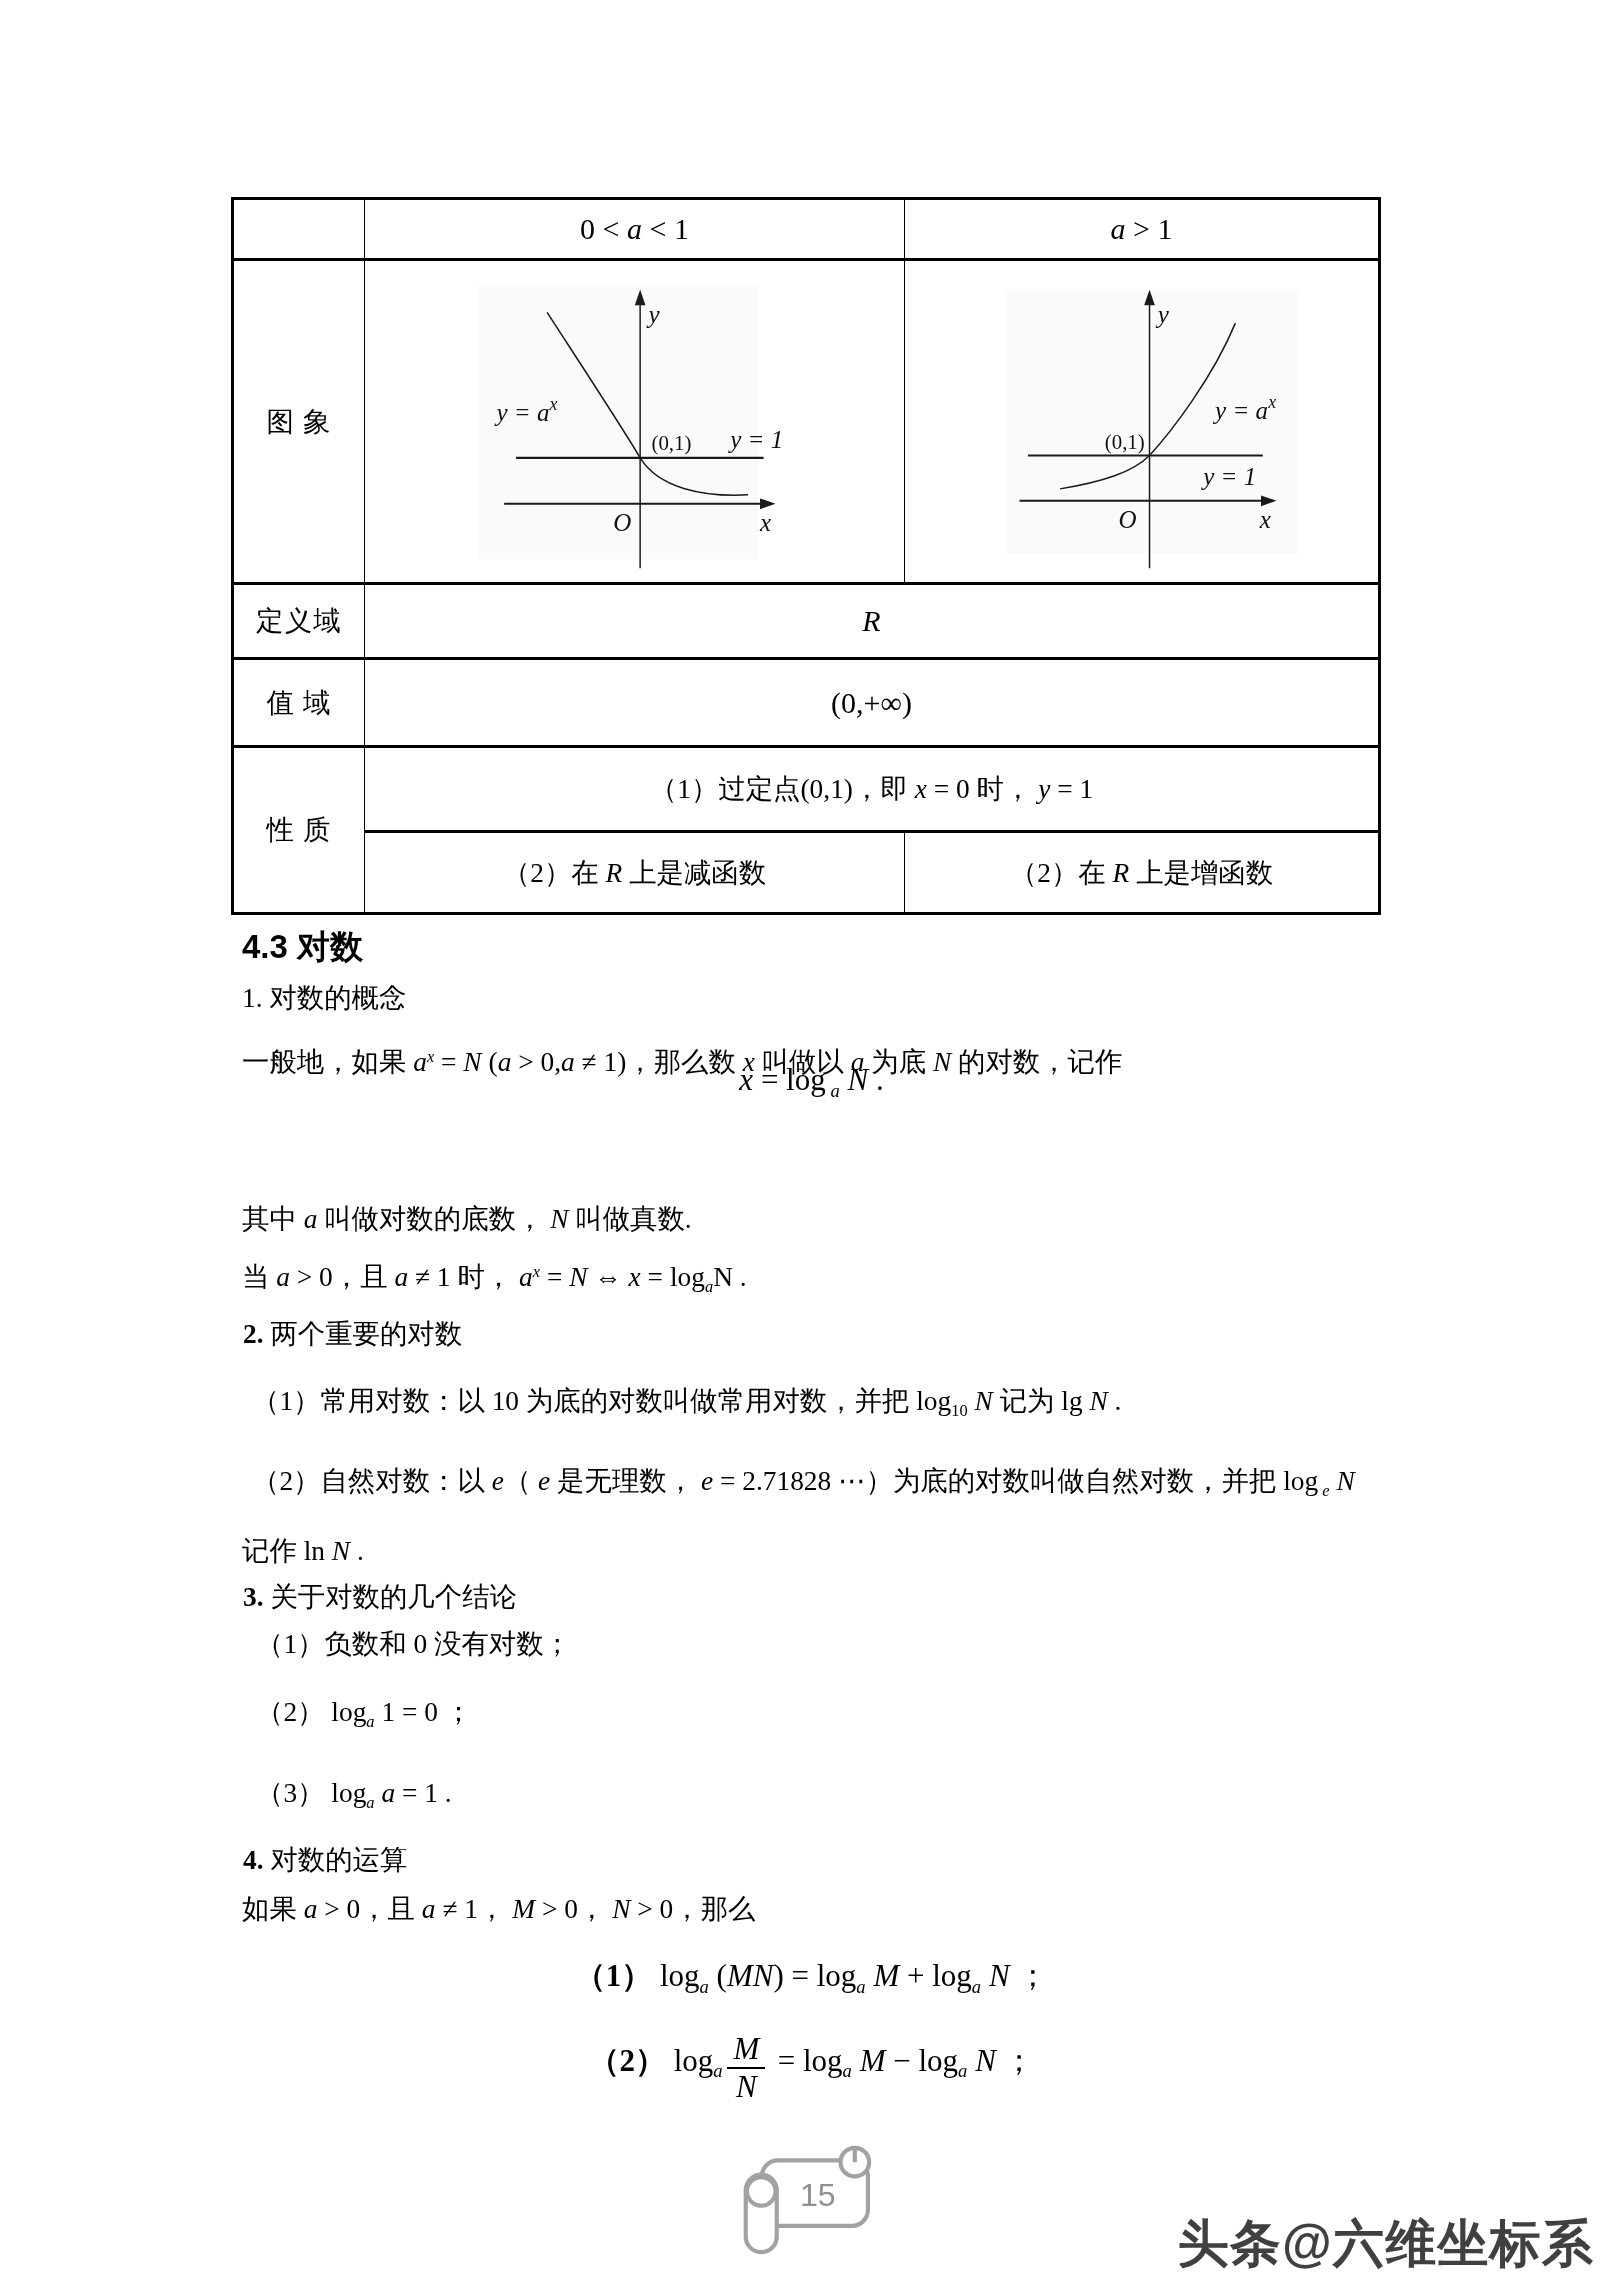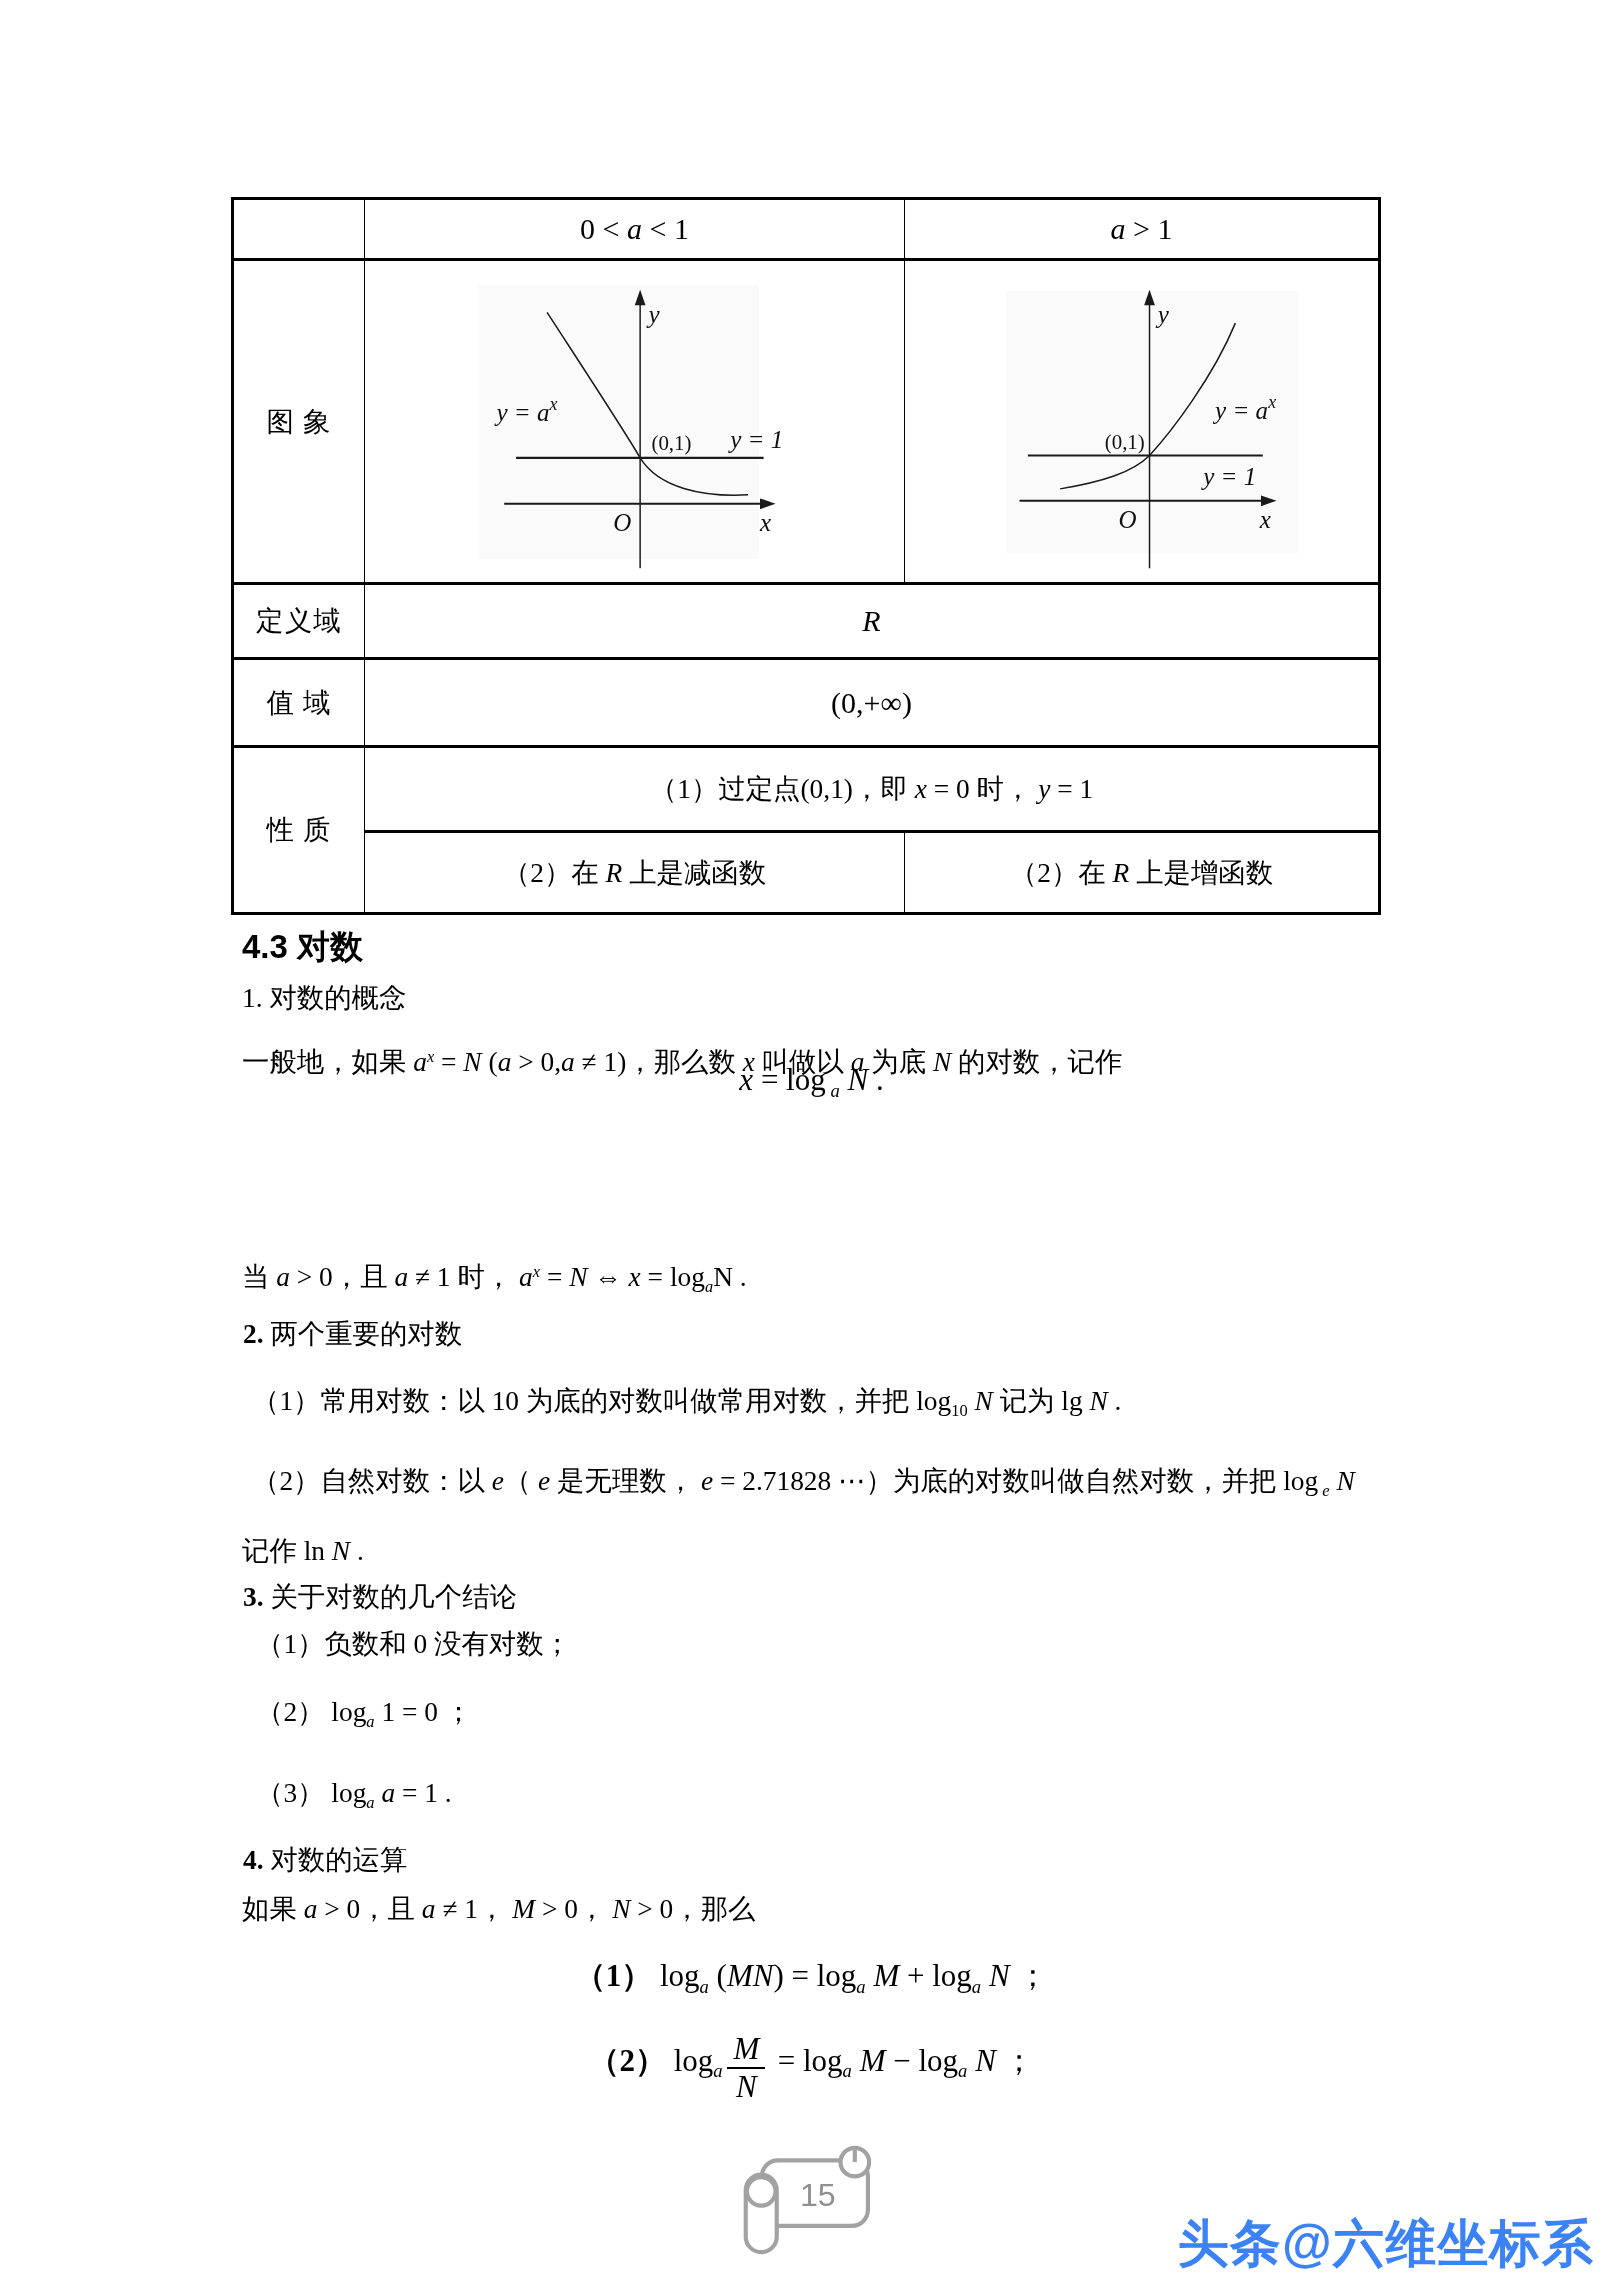--- a/index.html
+++ b/index.html
@@ -51,21 +51,21 @@
   .gtext-up{font-family:"Liberation Serif",serif;font-style:normal;font-size:35px;fill:#101010;}
   .gline{stroke:#1a1a1a;stroke-width:2.5;fill:none;}
   .gline-th{stroke:#1a1a1a;stroke-width:3.5;fill:none;}
   .garrow{fill:#1a1a1a;stroke:none;}
   .gbg{fill:#fafafa;}
 
   
   .scroll-badge{position:absolute;left:738px;top:2140px;}
   .scroll-num{font-family:"Liberation Sans",sans-serif;font-size:54px;fill:#8f8f8f;}
   .watermark{position:absolute;right:29px;top:2210px;font-family:"Liberation Sans",sans-serif;
-             font-weight:900;font-size:51px;letter-spacing:1.2px;color:#3b82f6;white-space:nowrap;}
+             font-weight:900;font-size:51px;letter-spacing:1.2px;color:#404040;white-space:nowrap;}
 </style>
 </head>
 <body>
 
 <div class="page">
 
   <table class="exp-table">
     <colgroup>
         <col class="c-lbl">
         <col class="c-left">
@@ -133,20 +133,21 @@
       <td class="prop-cell-r"><span><span>（2）在 </span><span class="m">R</span><span> 上是增函数</span></span></td>
     </tr>
   </tbody>
     </table>
 
   <div class="block heading" style="left:242px;top:926px;">4.3 对数</div>
   <div class="block" style="left:242px;top:981px;">1. 对数的概念</div>
 
   <div class="block" style="left:242px;top:1045px;"><span>一般地，如果 </span><span class="m">a</span><span class="sup">x</span><span class="rm"> = </span><span class="m">N</span><span class="rm"> (</span><span class="m">a</span><span class="rm"> &gt; 0,</span><span class="m">a</span><span class="rm"> ≠ 1)</span><span>，那么数 </span><span class="m">x</span><span> 叫做以 </span><span class="m">a</span><span> 为底 </span><span class="m">N</span><span> 的对数，记作</span></div>
   <div class="block center fsize" style="top:1060px;"><span class="m">x</span><span class="rm"> = log</span><span class="sub"> a</span><span class="m"> N</span><span class="rm"> .</span></div>
+  <div class="block" style="left:242px;top:1202px;"><span>其中 </span><span class="m">a</span><span> 叫做对数的底数， </span><span class="m">N</span><span> 叫做真数.</span></div>
   <div class="block" style="left:242px;top:1260px;"><span>当 </span><span class="m">a</span><span class="rm"> &gt; 0</span><span>，且 </span><span class="m">a</span><span class="rm"> ≠ 1</span><span> 时， </span><span class="m">a</span><span class="sup">x</span><span class="rm"> = </span><span class="m">N</span><span class="rm"> ⇔ </span><span class="m">x</span><span class="rm"> = log</span><span class="sub">a</span><span class="rm">N</span><span class="rm"> .</span></div>
 
   <div class="block" style="left:243px;top:1317px;"><span class="b">2.</span><span> 两个重要的对数</span></div>
   <div class="block" style="left:252px;top:1384px;"><span>（1）常用对数：以 10 为底的对数叫做常用对数，并把 </span><span class="rm">log</span><span class="subrm">10</span><span class="m"> N</span><span> 记为 </span><span class="rm">lg</span><span class="m"> N</span><span class="rm"> .</span></div>
   <div class="block" style="left:252px;top:1464px;"><span>（2）自然对数：以 </span><span class="m">e</span><span>（ </span><span class="m">e</span><span> 是无理数， </span><span class="m">e</span><span class="rm"> = 2.71828</span><span class="rm"> ⋯</span><span>）为底的对数叫做自然对数，并把 </span><span class="rm">log</span><span class="sub"> e</span><span class="m"> N</span></div>
   <div class="block" style="left:242px;top:1534px;"><span>记作 </span><span class="rm">ln</span><span class="m"> N</span><span class="rm"> .</span></div>
 
   <div class="block" style="left:243px;top:1580px;"><span class="b">3.</span><span> 关于对数的几个结论</span></div>
   <div class="block" style="left:256px;top:1627px;"><span>（1）负数和 0 没有对数；</span></div>
   <div class="block" style="left:256px;top:1695px;"><span>（2） </span><span class="rm">log</span><span class="sub">a</span><span class="rm"> 1 = 0</span><span> ；</span></div>

